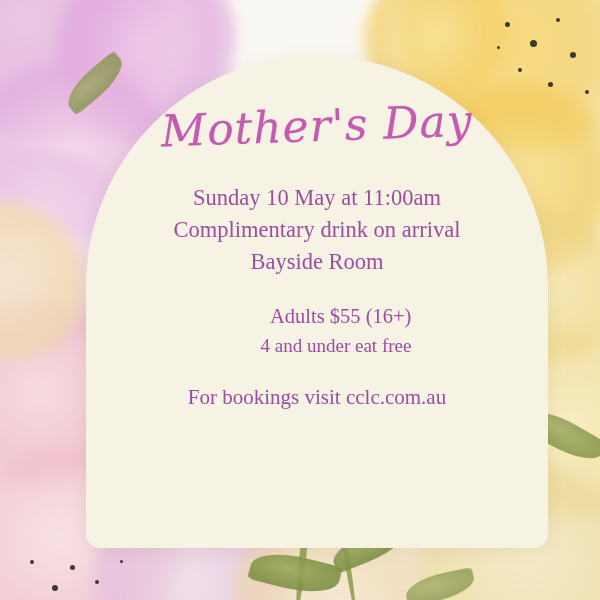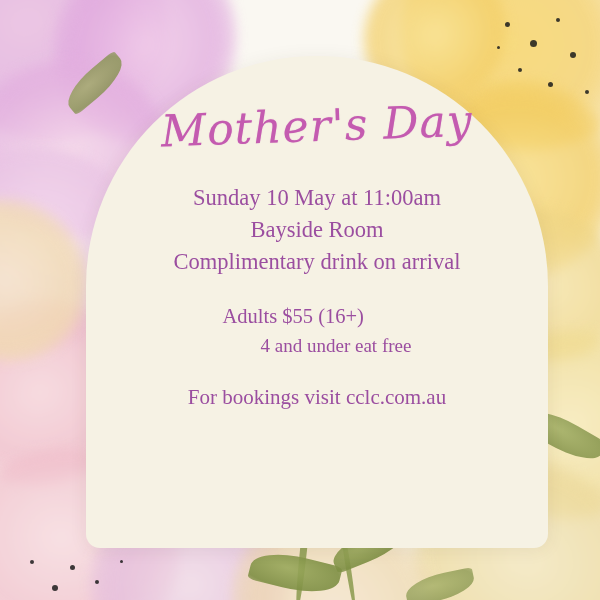--- a/index.html
+++ b/index.html
@@ -164,21 +164,21 @@
     text-align: center;
     color: #9b4ea0;
     font-family: "Liberation Serif", serif;
     font-size: 22.5px;
     line-height: 1.42;
   }
   .details .row { display: block; font-family: Liberation Serif, serif; }
 
   .prices {
     margin-top: 24px;
-    text-align: left;
+    text-align: right;
     color: #9b4ea0;
     font-family: "Liberation Serif", serif;
     font-size: 20.5px;
     line-height: 1.45;
   }
   .prices .row { display: block; }
   .prices .small { font-size: 19px; margin-left: 38px; }
 
   .booking {
     margin-top: 26px;
@@ -233,22 +233,22 @@
     <div class="speck" style="left:30px;top:560px;width:4px;height:4px;"></div>
   </div>
 
   <div class="card">
 
     <div class="script-title">Mother's Day</div>
 
 
     <div class="details">
       <span class="row">Sunday 10 May at 11:00am</span>
+      <span class="row">Complimentary drink on arrival</span>
       <span class="row">Bayside Room</span>
-      <span class="row">Complimentary drink on arrival</span>
     </div>
 
     <div class="prices">
       <span class="row">Adults $55 (16+)</span>
       <span class="row small">4 and under eat free</span>
     </div>
 
     <div class="booking">For bookings visit cclc.com.au</div>
 
   </div>

